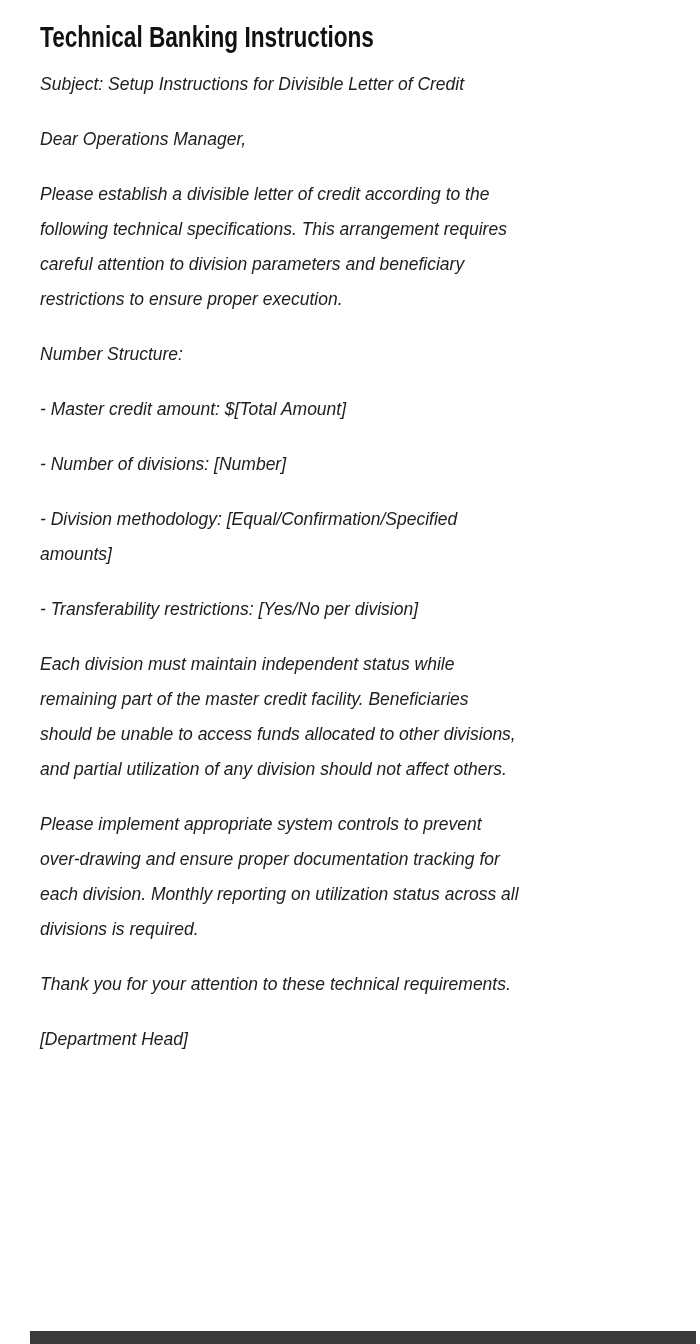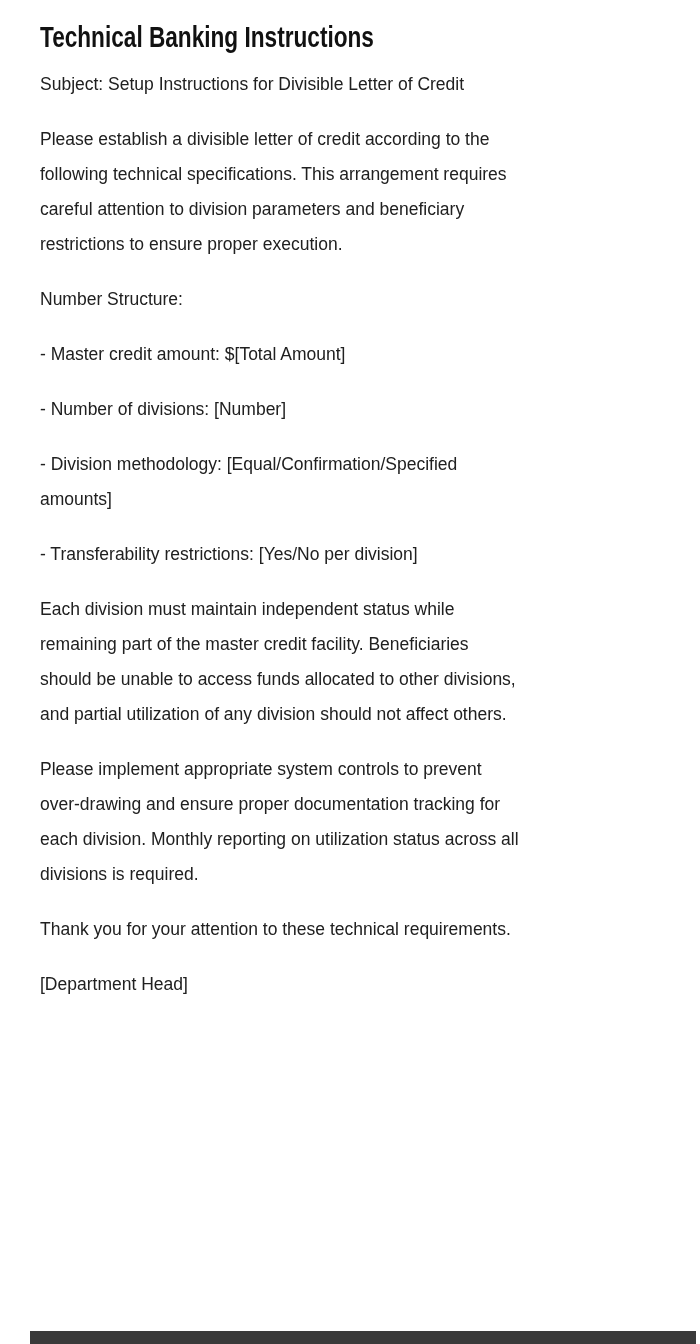--- a/index.html
+++ b/index.html
@@ -28,37 +28,39 @@
       transform-origin: left center;
       white-space: nowrap;
       letter-spacing: 0;
     }
     .para {
       font-size: 17.5px;
       line-height: 35px;
       margin: 0 0 20px 0;
       white-space: pre-line;
       color: #202020;
+      font-style: italic;
     }
     .cutoff-footer-bar {
       position: absolute;
       left: 30px;
       width: 666px;
       height: 13px;
       bottom: 0;
       background: #3a3a3a;
     }
   </style>
 </head>
 <body>
 
 <div class="doc">
   <h1 class="doc-title">Technical Banking Instructions</h1>
 
   <p class="para">Subject: Setup Instructions for Divisible Letter of Credit</p>
+  <p class="para">Dear Operations Manager,</p>
   <p class="para">Please establish a divisible letter of credit according to the
 following technical specifications. This arrangement requires
 careful attention to division parameters and beneficiary
 restrictions to ensure proper execution.</p>
   <p class="para">Number Structure:</p>
   <p class="para">- Master credit amount: $[Total Amount]</p>
   <p class="para">- Number of divisions: [Number]</p>
   <p class="para">- Division methodology: [Equal/Confirmation/Specified
 amounts]</p>
   <p class="para">- Transferability restrictions: [Yes/No per division]</p>

